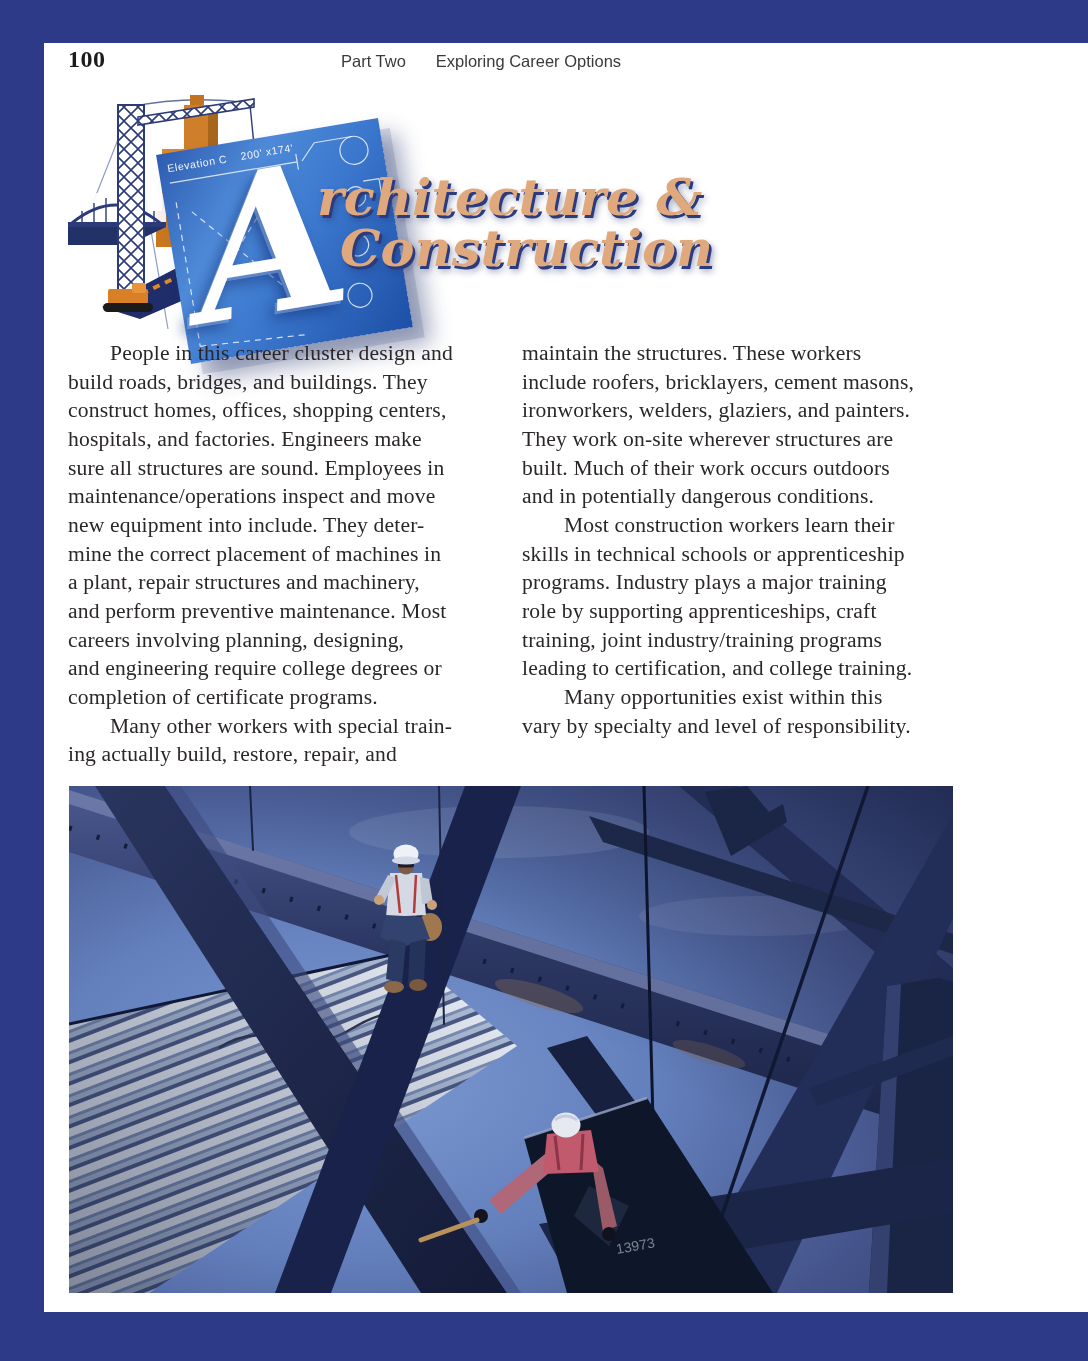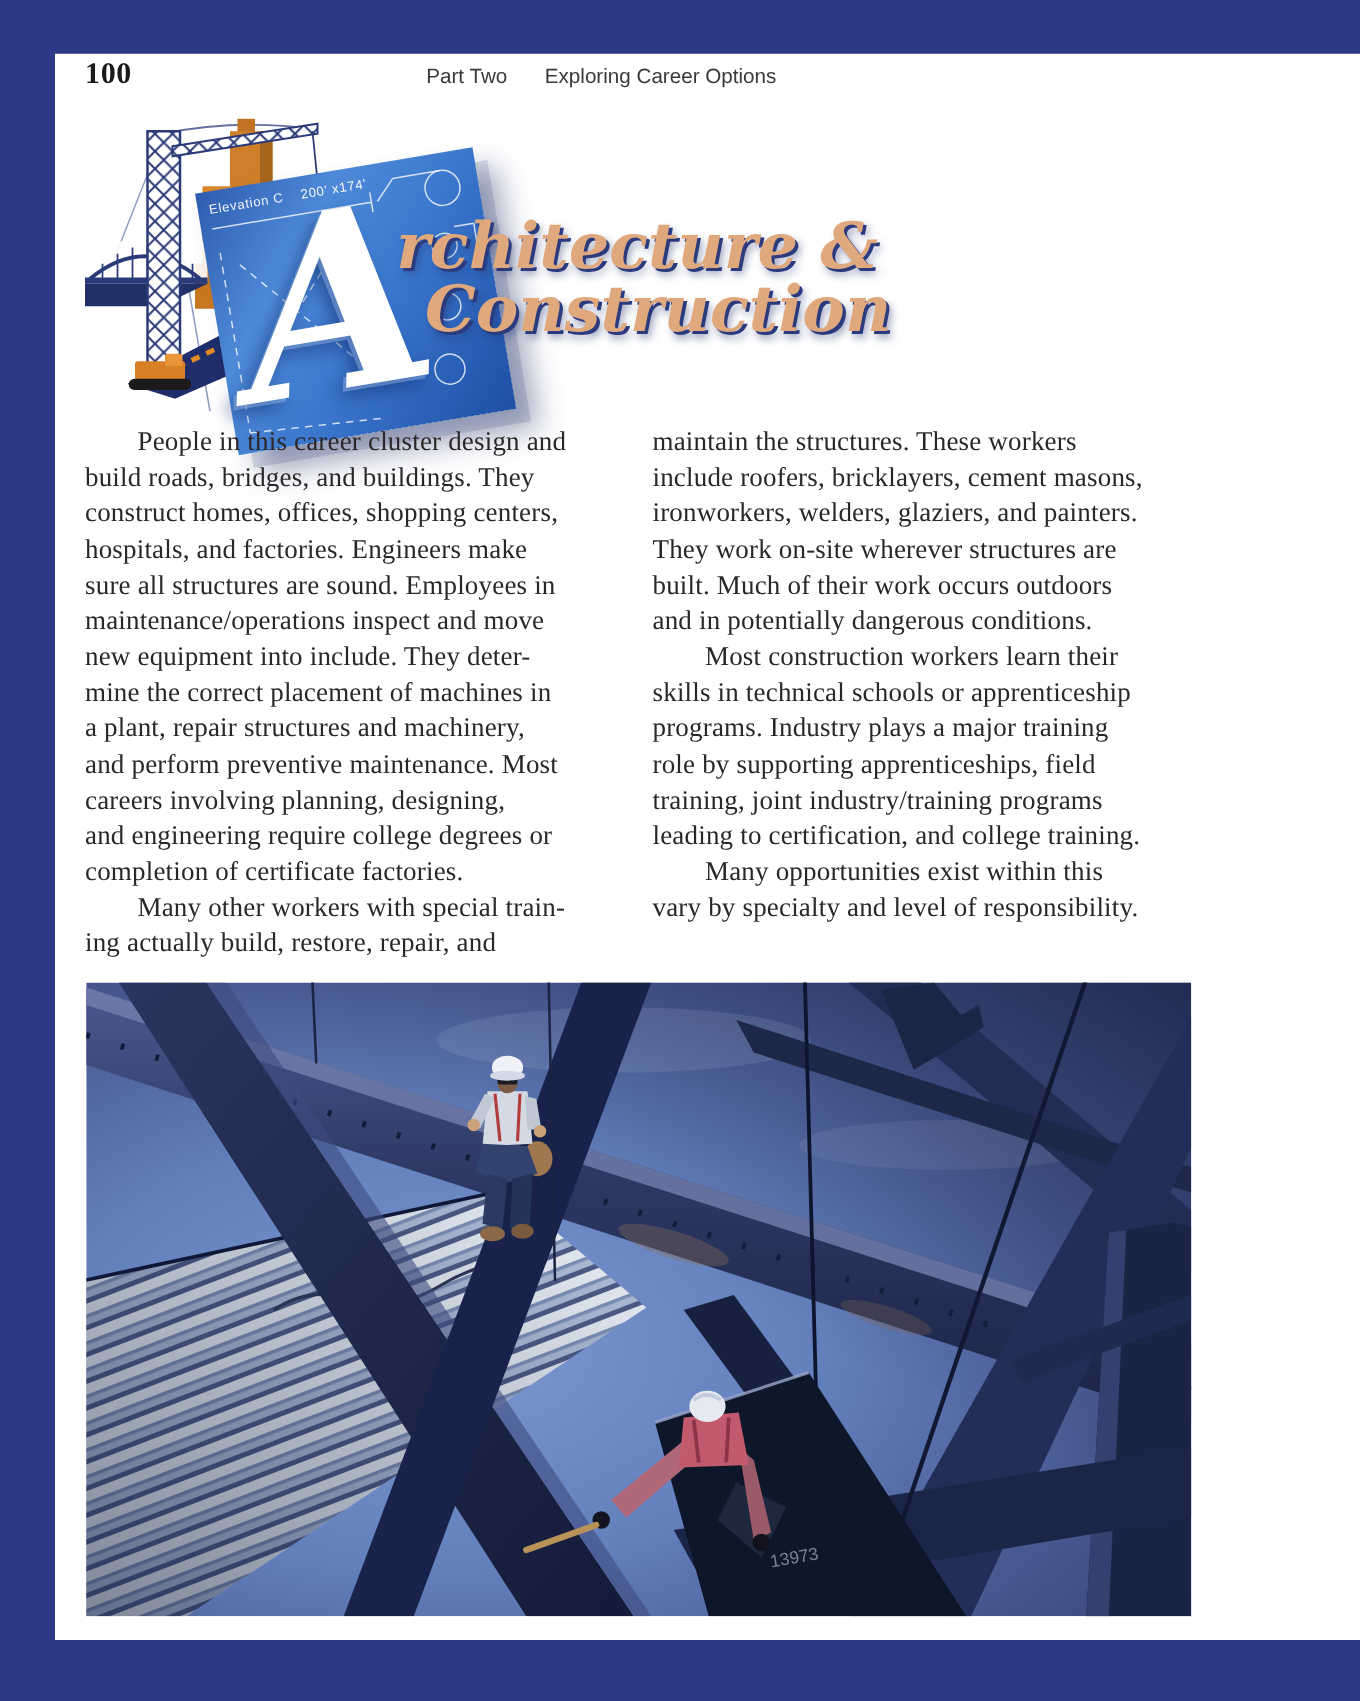--- a/index.html
+++ b/index.html
@@ -155,35 +155,35 @@
       <div class="tline">construct homes, offices, shopping centers,</div>
       <div class="tline">hospitals, and factories. Engineers make</div>
       <div class="tline">sure all structures are sound. Employees in</div>
       <div class="tline">maintenance/operations inspect and move</div>
       <div class="tline">new equipment into include. They deter-</div>
       <div class="tline">mine the correct placement of machines in</div>
       <div class="tline">a plant, repair structures and machinery,</div>
       <div class="tline">and perform preventive maintenance. Most</div>
       <div class="tline">careers involving planning, designing,</div>
       <div class="tline">and engineering require college degrees or</div>
-      <div class="tline">completion of certificate factories.</div>
+      <div class="tline">completion of certificate programs.</div>
       <div class="tline ind">Many other workers with special train-</div>
       <div class="tline">ing actually build, restore, repair, and</div>
     </div>
   <div class="col">
       <div class="tline">maintain the structures. These workers</div>
       <div class="tline">include roofers, bricklayers, cement masons,</div>
       <div class="tline">ironworkers, welders, glaziers, and painters.</div>
       <div class="tline">They work on-site wherever structures are</div>
       <div class="tline">built. Much of their work occurs outdoors</div>
       <div class="tline">and in potentially dangerous conditions.</div>
       <div class="tline ind">Most construction workers learn their</div>
       <div class="tline">skills in technical schools or apprenticeship</div>
       <div class="tline">programs. Industry plays a major training</div>
-      <div class="tline">role by supporting apprenticeships, field</div>
+      <div class="tline">role by supporting apprenticeships, craft</div>
       <div class="tline">training, joint industry/training programs</div>
       <div class="tline">leading to certification, and college training.</div>
       <div class="tline ind">Many opportunities exist within this</div>
       <div class="tline">vary by specialty and level of responsibility.</div>
     </div>
 </div>
 
 <svg class="photo" viewBox="0 0 884 507" preserveAspectRatio="none">
   <defs>
     <radialGradient id="sky" cx="32%" cy="58%" r="90%">

